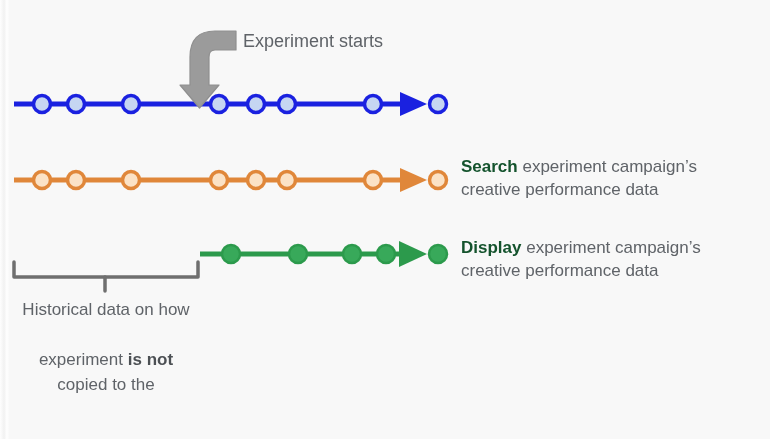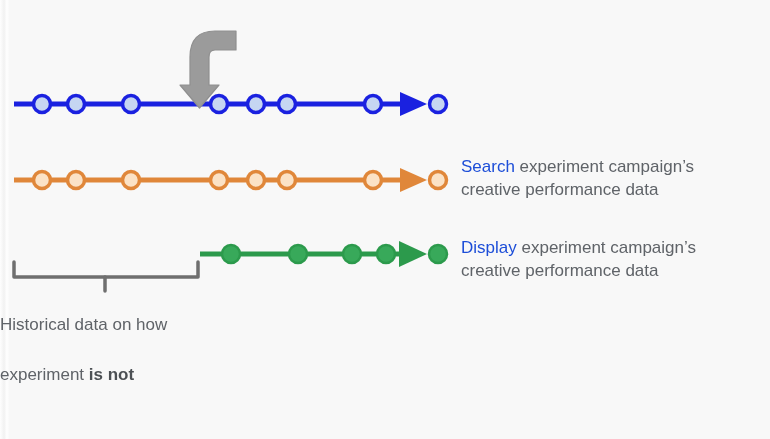--- a/index.html
+++ b/index.html
@@ -53,28 +53,29 @@
     left: 461px;
     font-size: 17px;
     line-height: 23px;
     color: #5f6368;
     width: 300px;
     white-space: normal;
   }
   #legend-search { top: 155px; }
   #legend-display { top: 236px; }
   .legend-strong {
-    font-weight: normal;
-    color: #1d4ed8;
+    font-weight: bold;
+    color: #14532d;
   }
   #historical-caption {
     position: absolute;
     left: 0px;
-    top: 312px;
+    top: 297px;
     width: 212px;
+    text-align: center;
     font-size: 17px;
     line-height: 25px;
     color: #5f6368;
   }
   #historical-caption b { color: #4c5054; margin-top: 48px; }
 </style>
 </head>
 <body>
 
 <div id="stage">
@@ -128,31 +129,32 @@
     <g>
       <path d="M 236 31 L 215 31 Q 190 31 190 57 L 190 85 L 180 85 L 199.5 108 L 219 85 L 209 85 L 209 57 Q 209 50 215 50 L 236 50 Z" fill="#9b9b9b" stroke="#8f8f8f" stroke-width="1.2" stroke-linejoin="round"></path>
     </g>
 
     <g fill="none" stroke="#6f6f6f" stroke-width="3.5" stroke-linecap="round" stroke-linejoin="round">
       <path d="M 14 262 L 14 277 L 198 277 L 198 262"></path>
       <path d="M 105 277 L 105 291"></path>
     </g>
   </svg>
 
+  <div class="lbl" id="experiment-starts-label">Experiment starts</div>
 
   <div class="legend-block" id="legend-search">
     <span class="legend-strong">Search</span><span> experiment campaign’s</span><br>
     <span>creative performance data</span>
   </div>
 
   <div class="legend-block" id="legend-display">
     <span class="legend-strong">Display</span><span> experiment campaign’s</span><br>
     <span>creative performance data</span>
   </div>
 
   <div id="historical-caption">
     <span>Historical data on how</span><br>
     <br>
     <span>experiment </span><b>is not</b><br>
-    <br>
+    <span>copied to the</span><br>
   </div>
 
 </div>
 
 </body></html>

